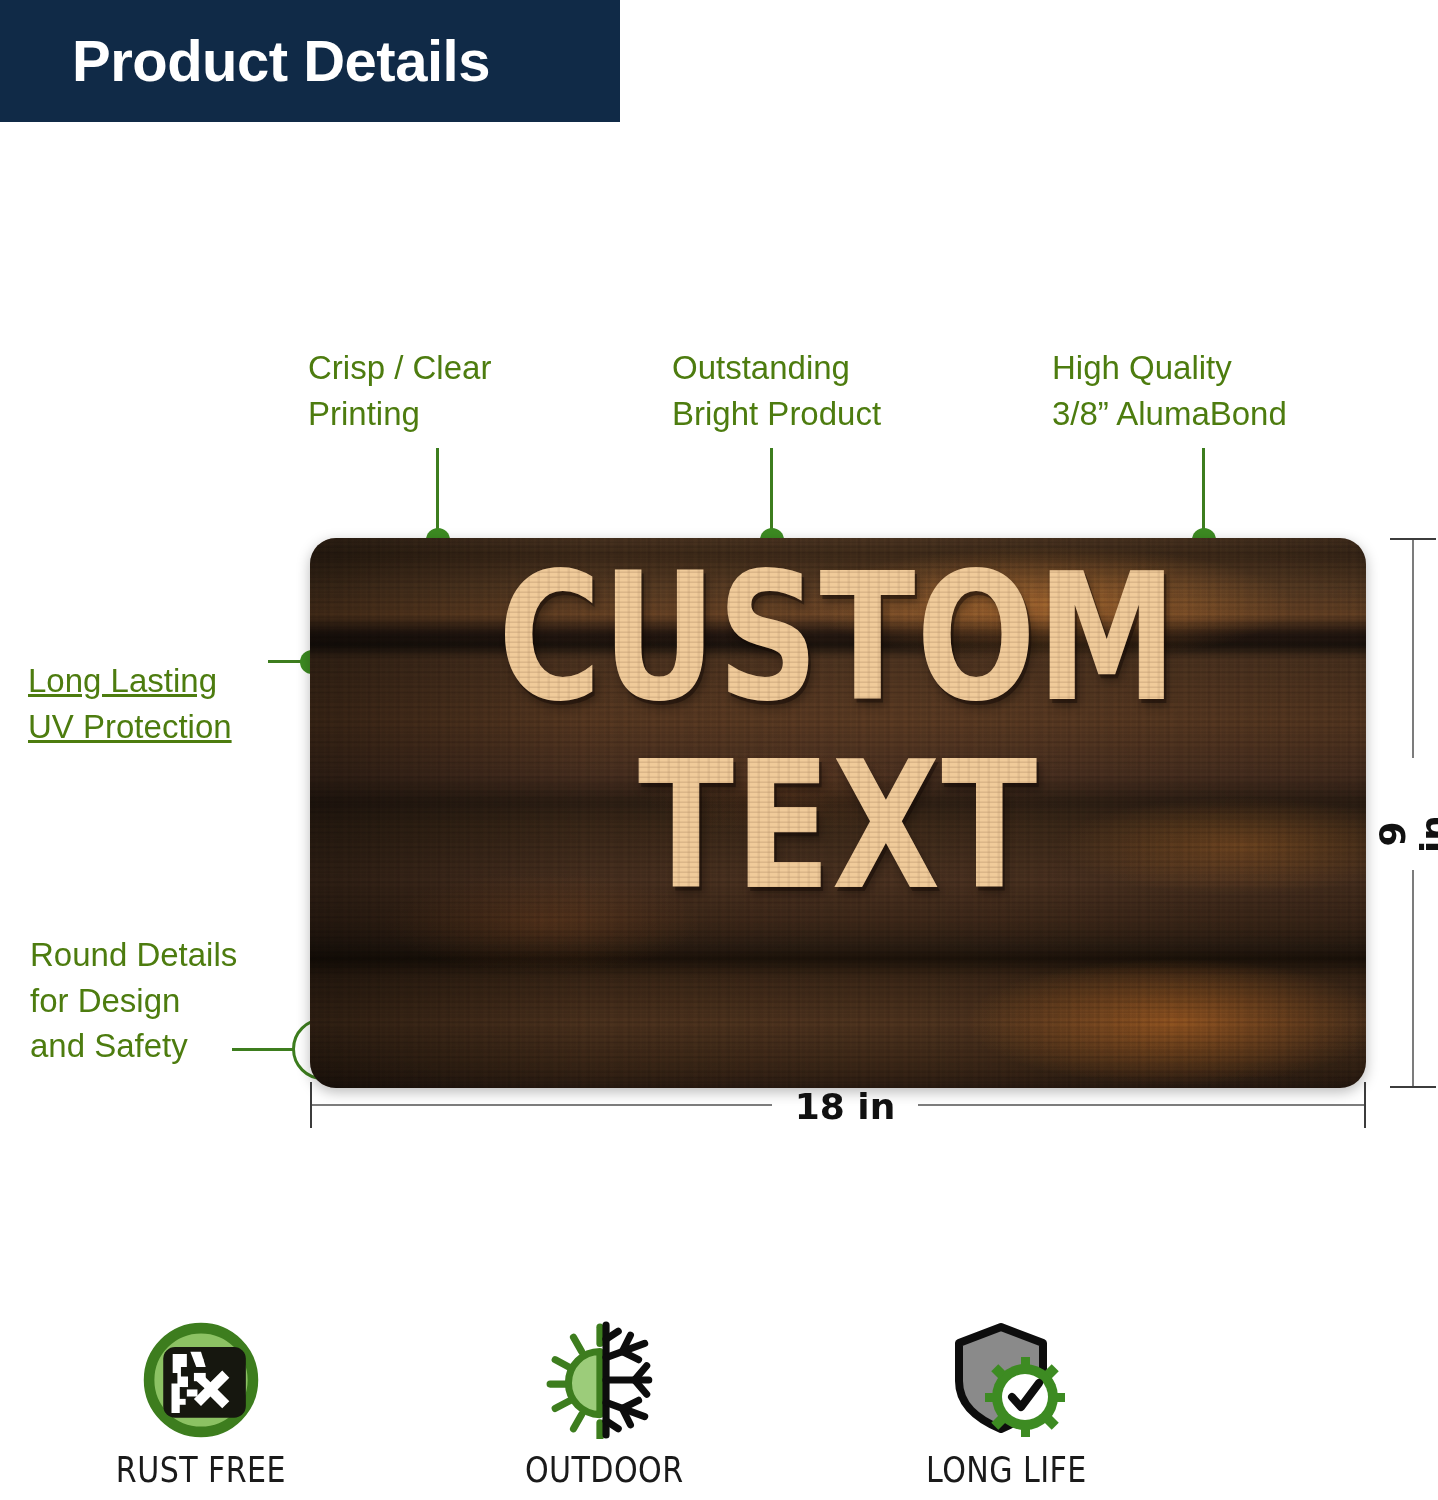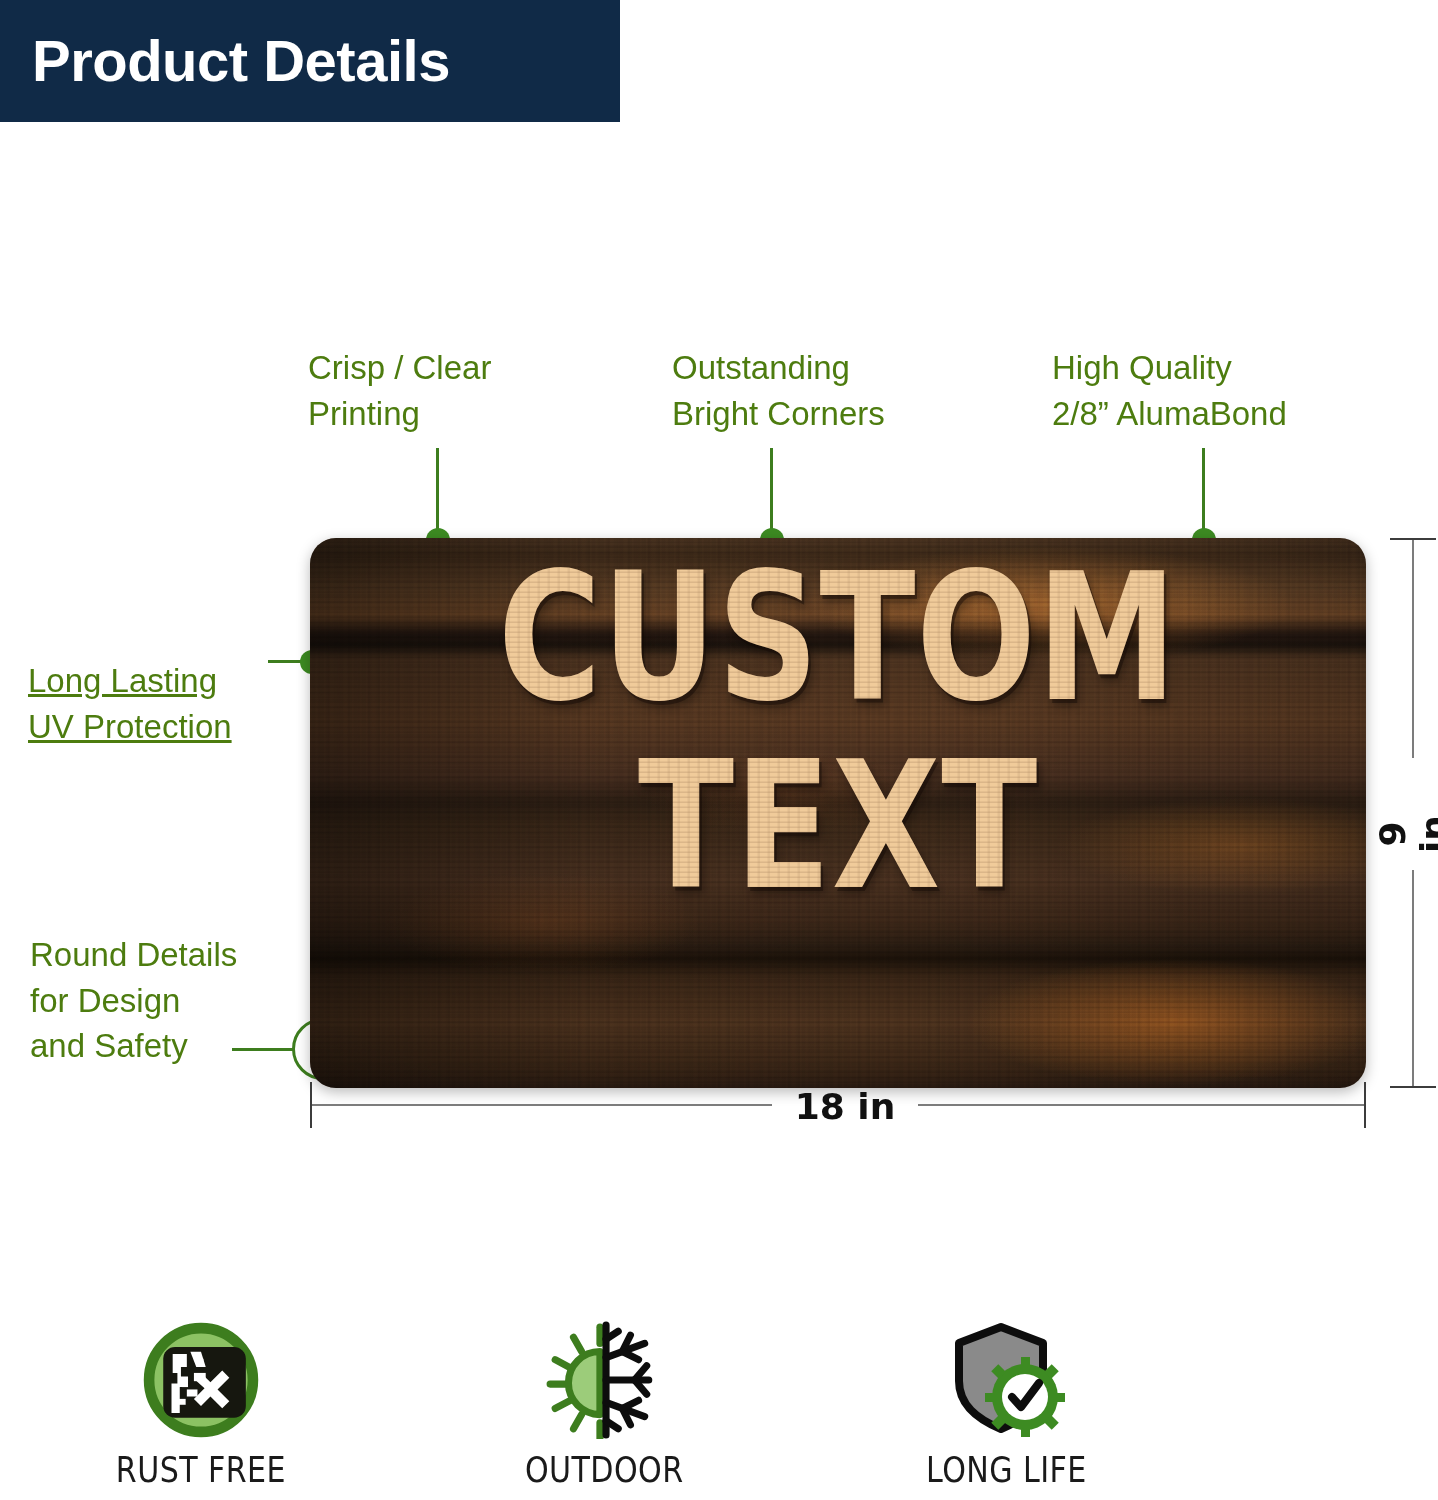--- a/index.html
+++ b/index.html
@@ -12,21 +12,21 @@
   #root { position:relative; width:1438px; height:1500px; background:#fff; }
 
   
   .header-banner{
     position:absolute; left:0; top:0; width:620px; height:122px;
     background:#102a47;
     display:flex; align-items:center;
   }
   .header-title{
     color:#ffffff; font-size:58px; font-weight:700;
-    letter-spacing:-0.5px; padding-left:32px; line-height:1;
+    letter-spacing:-0.5px; padding-left:72px; line-height:1;
   }
 
   
   .callout{ position:absolute; color:#4d7c0f; font-size:33px; line-height:1.38; white-space:pre-line; }
 
   .co-crisp{ left:308px; top:345px; }
   .co-bright{ left:672px; top:345px; }
   .co-alumabond{ left:1052px; top:345px; }
   .co-uv{ left:28px; top:658px;text-decoration:underline; }
   .co-corners{ left:30px; top:932px; }
@@ -161,23 +161,23 @@
 
 <div id="root">
 
   <div class="header-banner">
     <div class="header-title">Product Details</div>
   </div>
 
   <div class="callout co-crisp">Crisp / Clear
 Printing</div>
   <div class="callout co-bright">Outstanding
-Bright Corners</div>
+Bright Product</div>
   <div class="callout co-alumabond">High Quality
-2/8” AlumaBond</div>
+3/8” AlumaBond</div>
   <div class="callout co-uv">Long Lasting
 UV Protection</div>
   <div class="callout co-corners">Round Details
 for Design
 and Safety</div>
 
   <div class="lead-v" style="left:436px; top:448px; height:92px;"></div>
   <div class="lead-dot" style="left:426px; top:528px;"></div>
 
   <div class="lead-v" style="left:770px; top:448px; height:92px;"></div>

